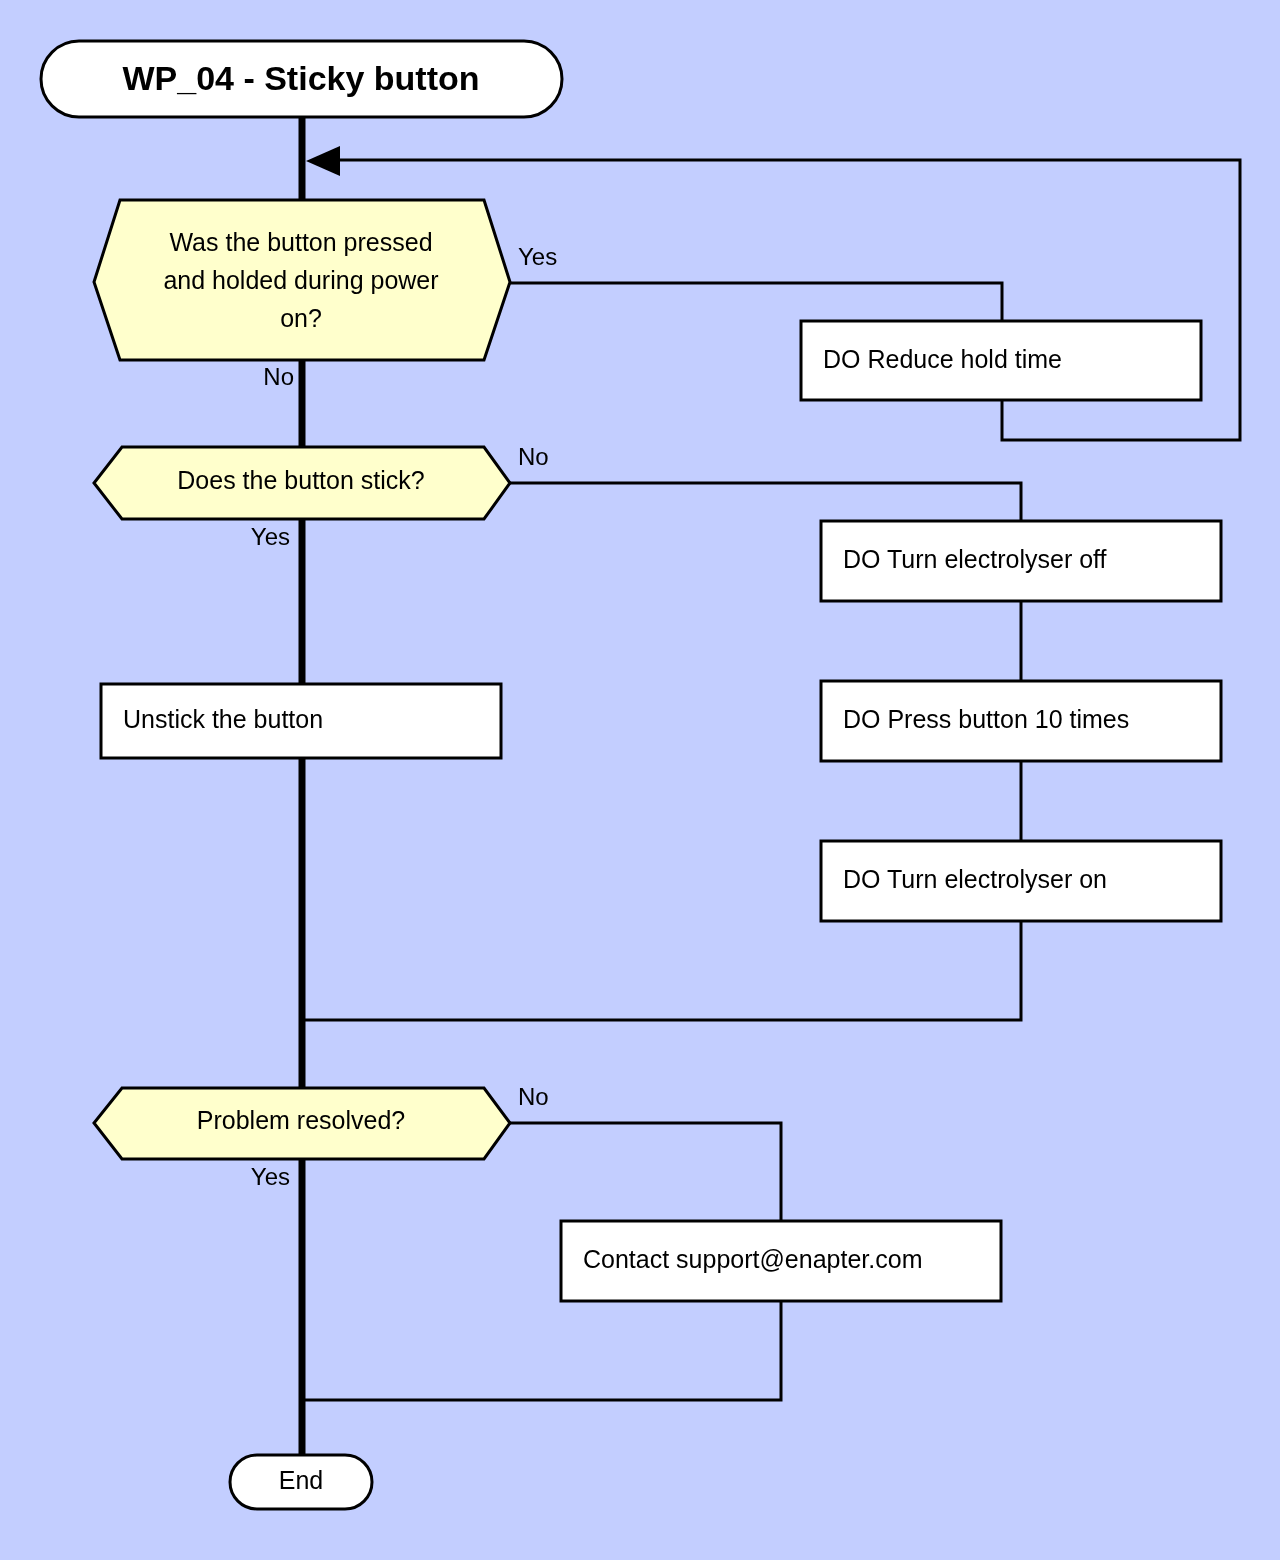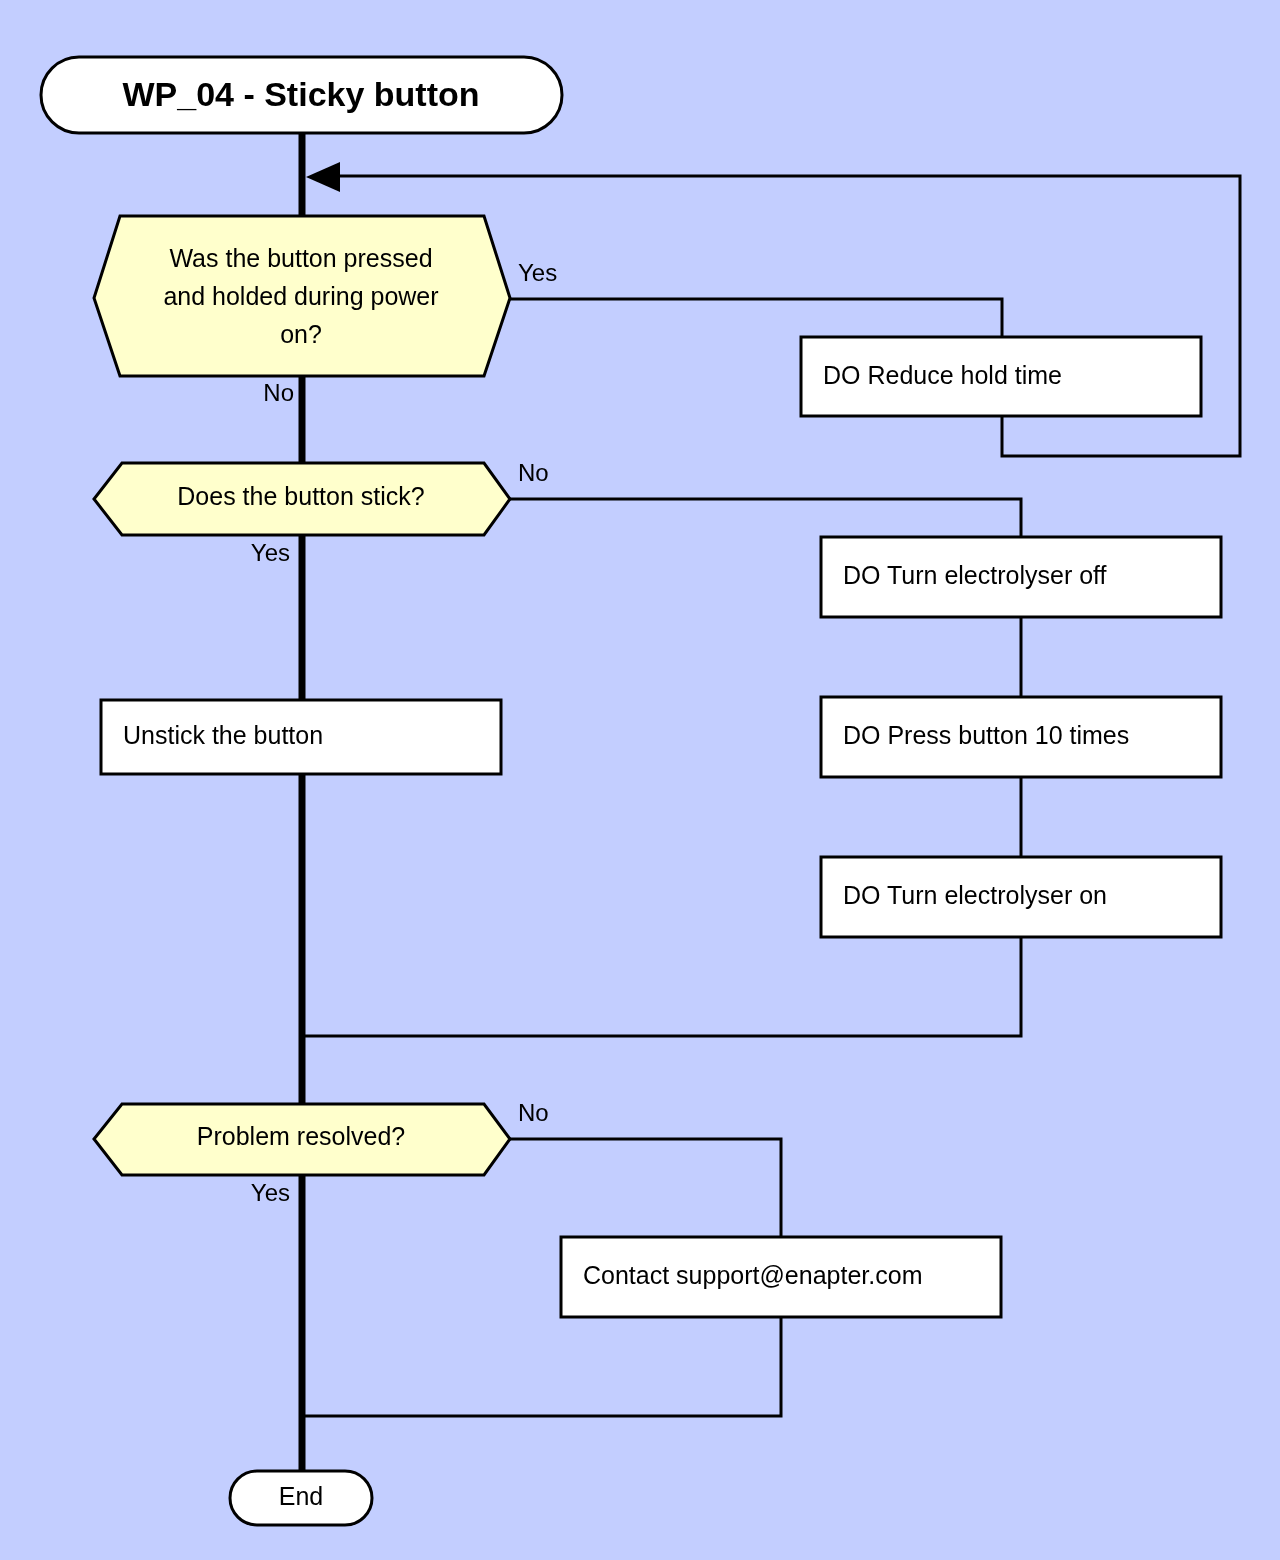--- a/index.html
+++ b/index.html
@@ -10,21 +10,20 @@
     width: 1280px;
     height: 1560px;
     background: #c3ceff;
     font-family: "Liberation Sans", sans-serif;
     overflow: hidden;
   }
   #flow-root {
     position: relative;
     width: 1280px;
     height: 1498px;
-    margin-top: 16px;
   }
   svg.flow {
     display: block;
     width: 1280px;
     height: 1560px;
   }
   .node-shape {
     fill: #ffffff;
     stroke: #000000;
     stroke-width: 3;

